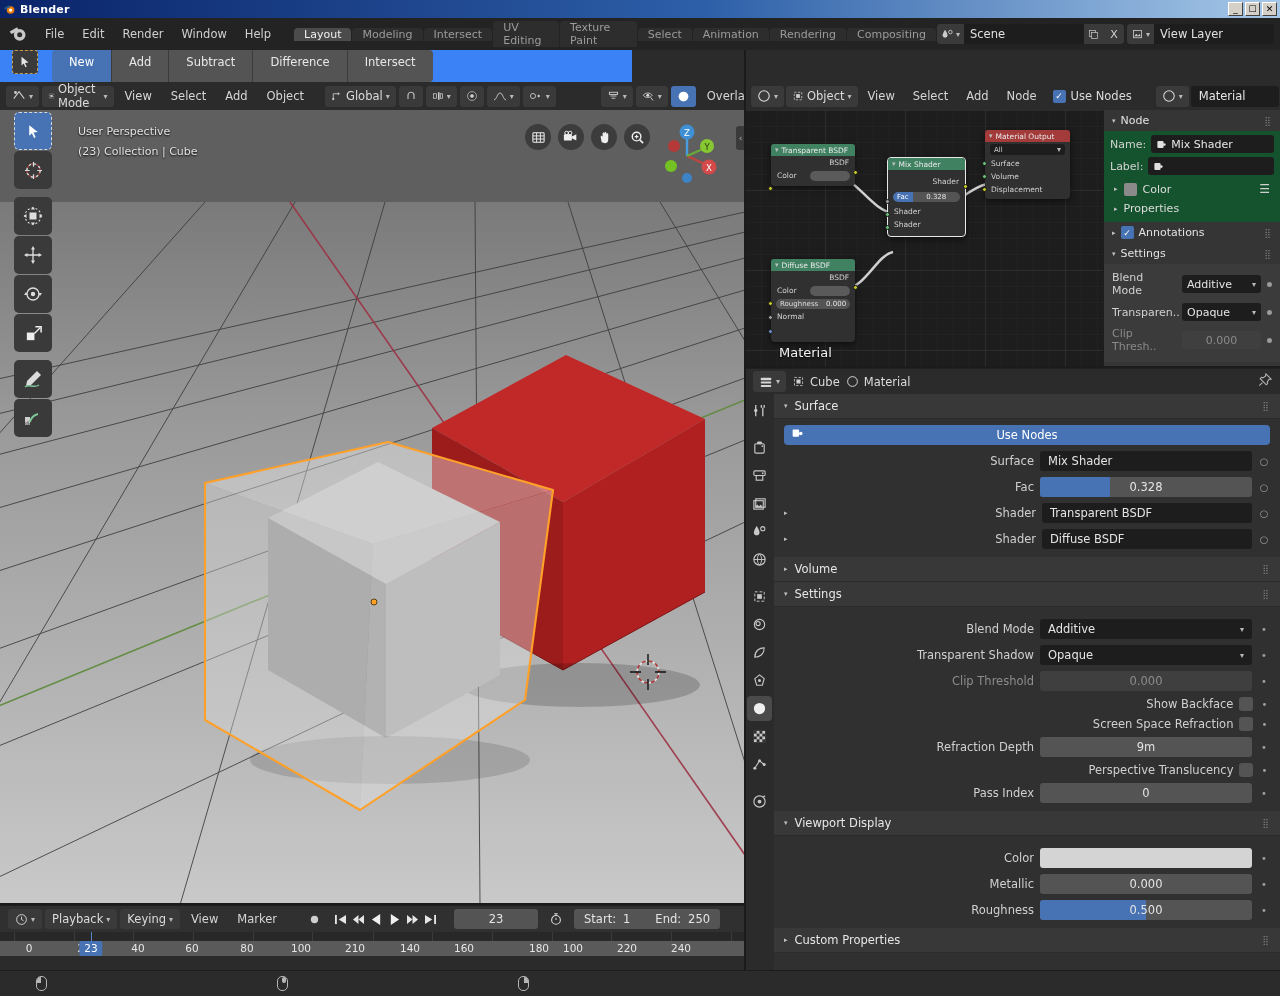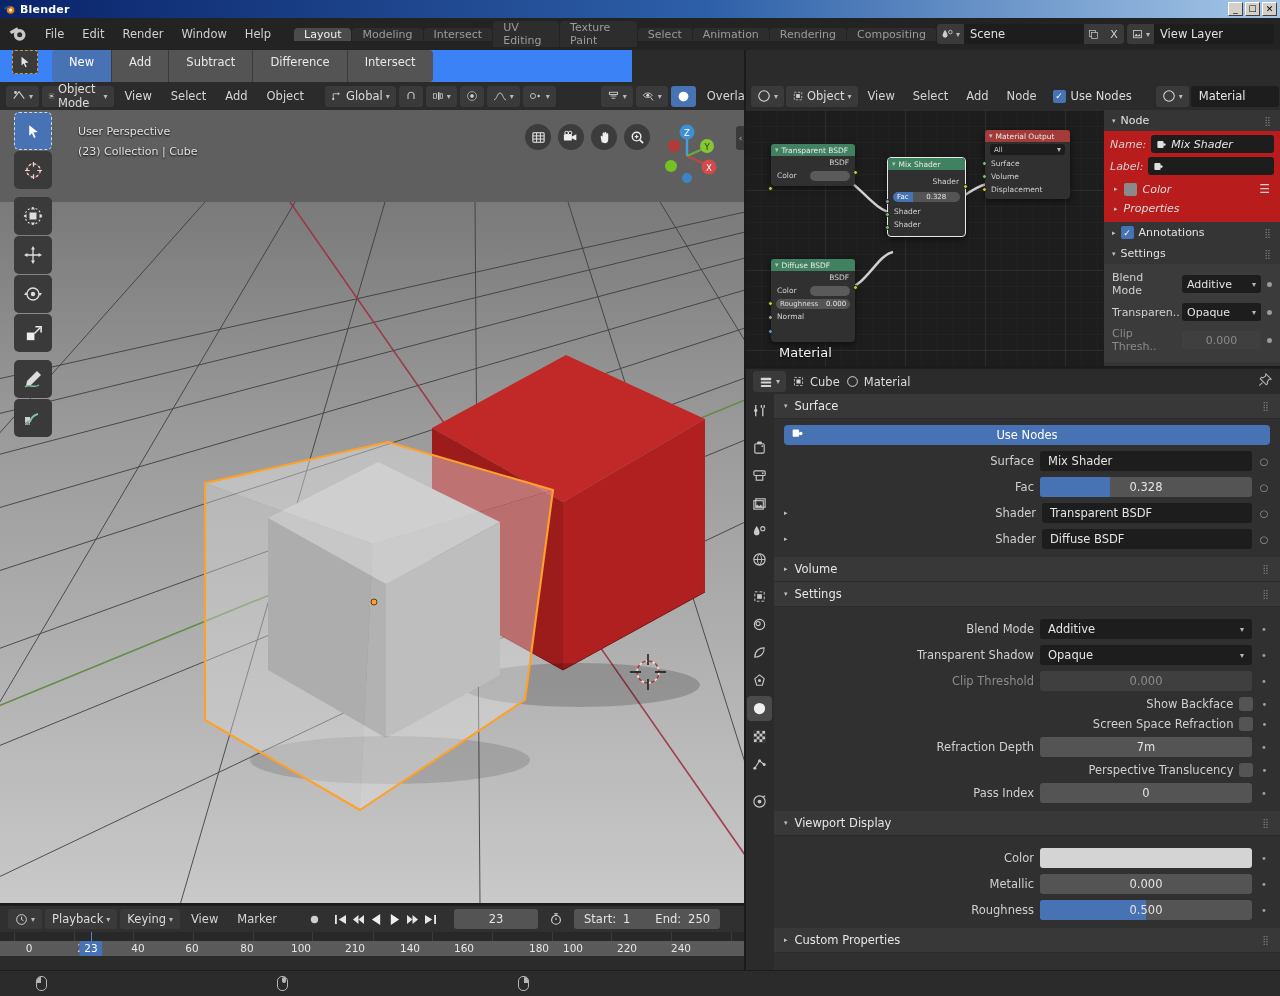--- a/index.html
+++ b/index.html
@@ -128,21 +128,21 @@
   .ndrop{margin:2px 5px;background:#1d1d1d;border-radius:3px;height:11px;display:flex;align-items:center;justify-content:space-between;padding:0 4px;font-size:7px;color:#d0d0d0;}
   .ne-name{position:absolute;left:34px;bottom:8px;color:#f2f2f2;font-size:13px;text-shadow:0 1px 2px #000;}
 
   
   .npanel{
     position:absolute;left:1103px;top:110px;width:177px;height:258px;
     background:#353535;overflow:hidden;border-left:1px solid #1d1d1d;
   }
   .np-sect{display:flex;align-items:center;gap:5px;padding:4px 8px;color:#e2e2e2;font-size:11px;}
   .np-sect .dots{margin-left:auto;color:#7b7b7b;font-size:9px;letter-spacing:1px;}
-  .np-body{background:#b91c1c;padding:4px 6px;font-style:italic;}
+  .np-body{background:#14532d;padding:4px 6px;}
   .np-row{display:flex;align-items:center;gap:5px;margin-bottom:4px;}
   .np-lab{font-size:11px;color:#d2d2d2;}
   .np-in{flex:1;background:#1d1d1d;border-radius:3px;height:18px;display:flex;align-items:center;gap:4px;padding:0 5px;font-size:11px;color:#e6e6e6;}
   .np-sub{display:flex;align-items:center;gap:6px;padding:3px 4px;font-size:11px;color:#dcdcdc;}
   .np-swatch{width:13px;height:13px;background:#8a8a8a;border-radius:2px;}
   .np-prop{display:flex;align-items:center;gap:6px;padding:3px 6px;font-size:11px;}
   .np-prop .plabel{width:64px;color:#d0d0d0;}
   .np-prop .pdrop{flex:1;background:#1d1d1d;border-radius:3px;height:18px;display:flex;align-items:center;justify-content:space-between;padding:0 5px;color:#e2e2e2;}
   .np-prop .pdrop.dis{background:#3f3f3f;color:#8a8a8a;justify-content:center;}
   .np-prop .dot{width:5px;height:5px;border-radius:50%;background:#9c9c9c;}
@@ -985,21 +985,21 @@
             <span class="pcheck"></span>
             <span class="pdeco">•</span>
           </div>
           <div class="prow">
             <span class="plab" style="width:476px">Screen Space Refraction</span>
             <span class="pcheck"></span>
             <span class="pdeco">•</span>
           </div>
           <div class="prow">
             <span class="plab">Refraction Depth</span>
-            <span class="pfield grey">7m</span>
+            <span class="pfield grey">9m</span>
             <span class="pdeco">•</span>
           </div>
           <div class="prow">
             <span class="plab" style="width:476px">Perspective Translucency</span>
             <span class="pcheck"></span>
             <span class="pdeco">•</span>
           </div>
           <div class="prow">
             <span class="plab">Pass Index</span>
             <span class="pfield grey">0</span>

